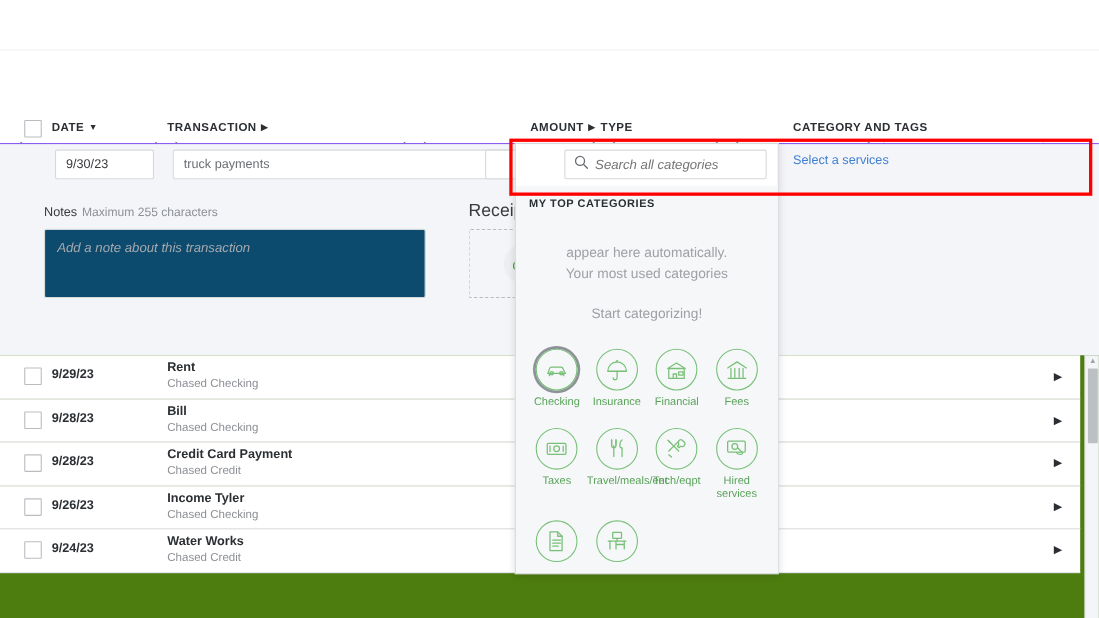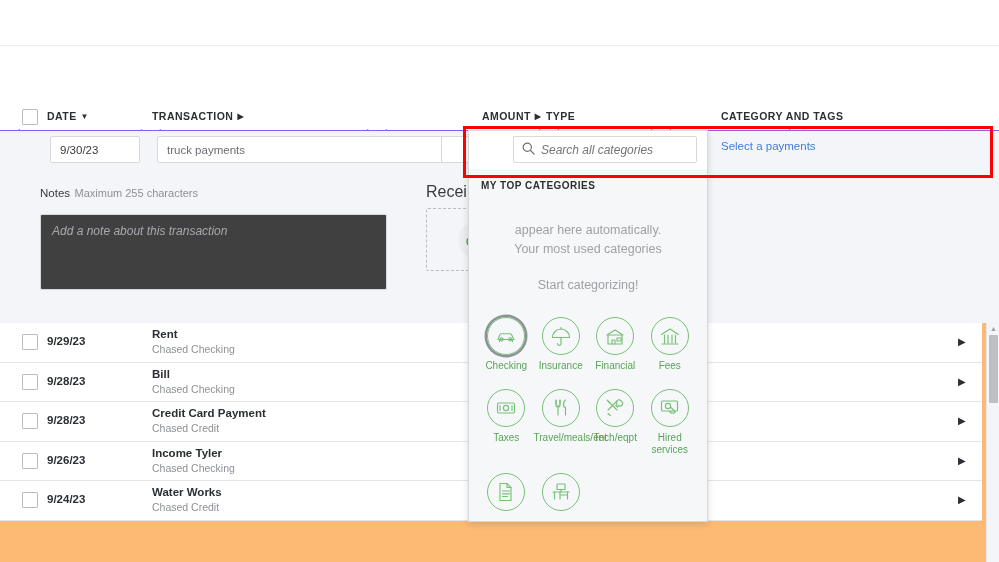--- a/index.html
+++ b/index.html
@@ -88,21 +88,21 @@
     display:flex; align-items:center; font-family:"Liberation Sans", sans-serif;
   }
   #fld-date { left:50px; width:90px; }
   #fld-txn  { left:157px; width:325px; color:#6b6f75; }
   #fld-amt  { left:441px; width:60px; }
 
   .notes-wrap { position:absolute; left:40px; top:52px; }
   .notes-label { font-size:11.5px; color:#393a3d; font-weight:400; display:inline-block; }
   .notes-hint { font-size:11px; color:#8d9096; display:inline-block; margin-left:0; }
   .notes-box {
-    margin-top:13px; width:347px; height:76px; background:#404040;
+    margin-top:7px; width:347px; height:63px; background:#0c4a6e;
     border:1px solid #d6d9dc; border-radius:2px;
     font-size:12px; font-style:italic; color:#a6a9ae;
     padding:9px 11px; font-family:"Liberation Sans", sans-serif;
   }
   .receipt-wrap { position:absolute; left:426px; top:52px; }
   .receipt-label { font-size:16px; color:#393a3d; font-weight:400; }
   .receipt-drop {
     margin-top:7px; width:100px; height:63px;
     border:1px dashed #b9bdc2; border-radius:2px;
     display:flex; align-items:center; justify-content:center; cursor:pointer;
@@ -112,21 +112,21 @@
     display:flex; align-items:center; justify-content:center;
   }
   .savebtn {
     position:absolute; left:887px; top:285px; width:78px; height:28px;
     background:#a6d7a3; border:none; border-radius:14px;
     color:#ffffff; font-size:13px; font-weight:700;
     font-family:"Liberation Sans", sans-serif; cursor:pointer;
   }
 
   
-  .txnlist { position:absolute; left:0; top:323px; width:999px; height:239px; background:#fdba74; }
+  .txnlist { position:absolute; left:0; top:323px; width:999px; height:239px; background:#4d7c0f; }
   .txnrow {
     position:relative; height:39.5px; width:982px;
     border-bottom:1px solid #e3e5e8; background:#fff;
   }
   .txnrow .rck {
     position:absolute; left:22px; top:11px; width:16px; height:16px;
     border:1px solid #b9bdc2; background:#fff; border-radius:1px; cursor:pointer;
   }
   .txnrow .rdate {
     position:absolute; left:47px; top:12px;
@@ -497,16 +497,16 @@
                 <path d="M3 11h16" stroke="#78c078" stroke-width="1.15" fill="none" stroke-linecap="round" stroke-linejoin="round"></path>
                 <path d="M4.5 11v7M17.5 11v7M10 11v7M10 14h7.5" stroke="#78c078" stroke-width="1.15" fill="none" stroke-linecap="round" stroke-linejoin="round"></path>
               </svg>
             </div>
             <div class="cat-label"></div>
           </div>
         </div>
     </div>
   </div>
 
-  <div style="position:absolute;left:721px;top:140px;font-size:11.5px;color:#3f7fd4;cursor:pointer;z-index:5;">Select a payments</div>
+  <div style="position:absolute;left:721px;top:140px;font-size:11.5px;color:#3f7fd4;cursor:pointer;z-index:5;">Select a services</div>
 
   <div class="redbox"></div>
 </div>
 
 </body></html>

